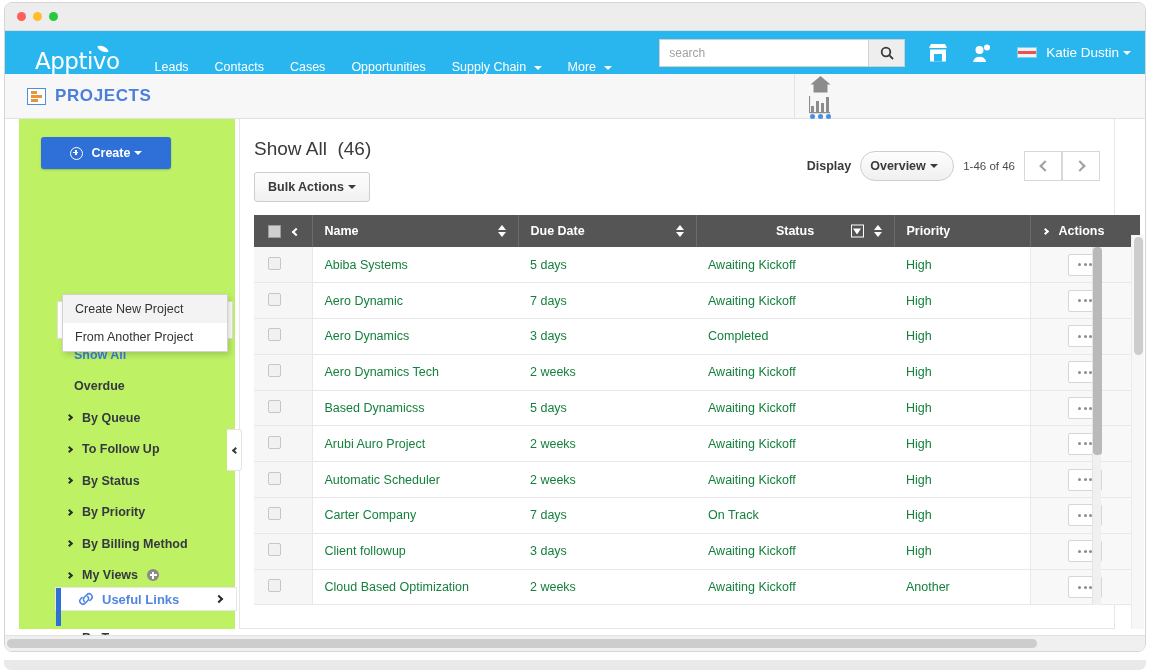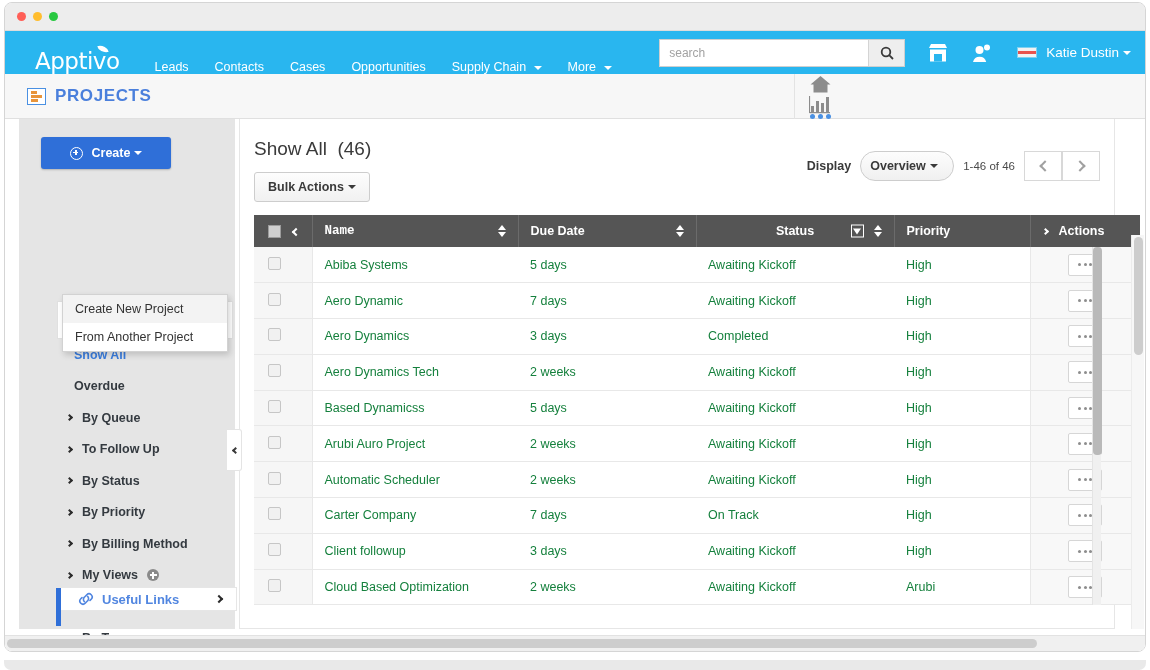--- a/index.html
+++ b/index.html
@@ -149,21 +149,21 @@
     margin-left: 6px; cursor: pointer;
   }
 
   
   .body-area {
     position: absolute; left: 0; right: 0; top: 116px; bottom: 0;
     background: #ffffff;
   }
   .sidebar {
     position: absolute; left: 14px; top: 0; width: 216px; bottom: 22px;
-    background: #e5e5e5;
+    background: #bef264;
   }
   .create-btn {
     margin: 18px 0 0 22px; width: 130px; height: 32px;
     background: #2f6fd8; color: #fff; border-radius: 3px;
     display: flex; align-items: center; justify-content: center;
     font-size: 12.5px; font-weight: bold; cursor: pointer;
     box-shadow: 0 1px 2px rgba(0,0,0,0.22);
   }
   .plus-circle {
     width: 13px; height: 13px; border-radius: 50%;
@@ -296,21 +296,21 @@
   table { width: 100%; border-collapse: collapse; table-layout: fixed; }
   thead th {
     background: #555555; color: #ffffff;
     height: 32px; font-size: 12.5px; font-weight: bold;
     text-align: left; padding: 0 12px;
     border-right: 1px solid #6b6b6b;
     white-space: nowrap; position: relative;
   }
   thead th:last-child { border-right: 0; }
   th.col-check { width: 58px; padding: 0 0 0 14px; }
-  th.col-name { width: 206px; font-family: Liberation Mono, monospace; }
+  th.col-name { width: 206px; }
   th.col-due { width: 178px; }
   th.col-status { width: 198px; text-align: center; }
   th.col-prio { width: 136px; }
   th.col-act { width: 110px; }
   .hdr-check {
     width: 13px; height: 13px; background: #cfcfcf;
     border: 1px solid #9c9c9c; display: inline-block; vertical-align: middle;
   }
   .hdr-chev-l {
     display: inline-block; width: 6px; height: 6px; margin-left: 9px;
@@ -788,21 +788,21 @@
                       <span></span>
                       <span></span>
                       <span></span>
                     </span></td>
               </tr>
               <tr>
                 <td class="cell-check"><span class="row-check"></span></td>
                 <td>Cloud Based Optimization</td>
                 <td>2 weeks</td>
                 <td>Awaiting Kickoff</td>
-                <td>Arubi</td>
+                <td>Another</td>
                 <td class="cell-act"><span class="dots-btn">
                       <span></span>
                       <span></span>
                       <span></span>
                     </span></td>
               </tr>
             </tbody>
           </table>
 
           <div class="tbl-scroll">

